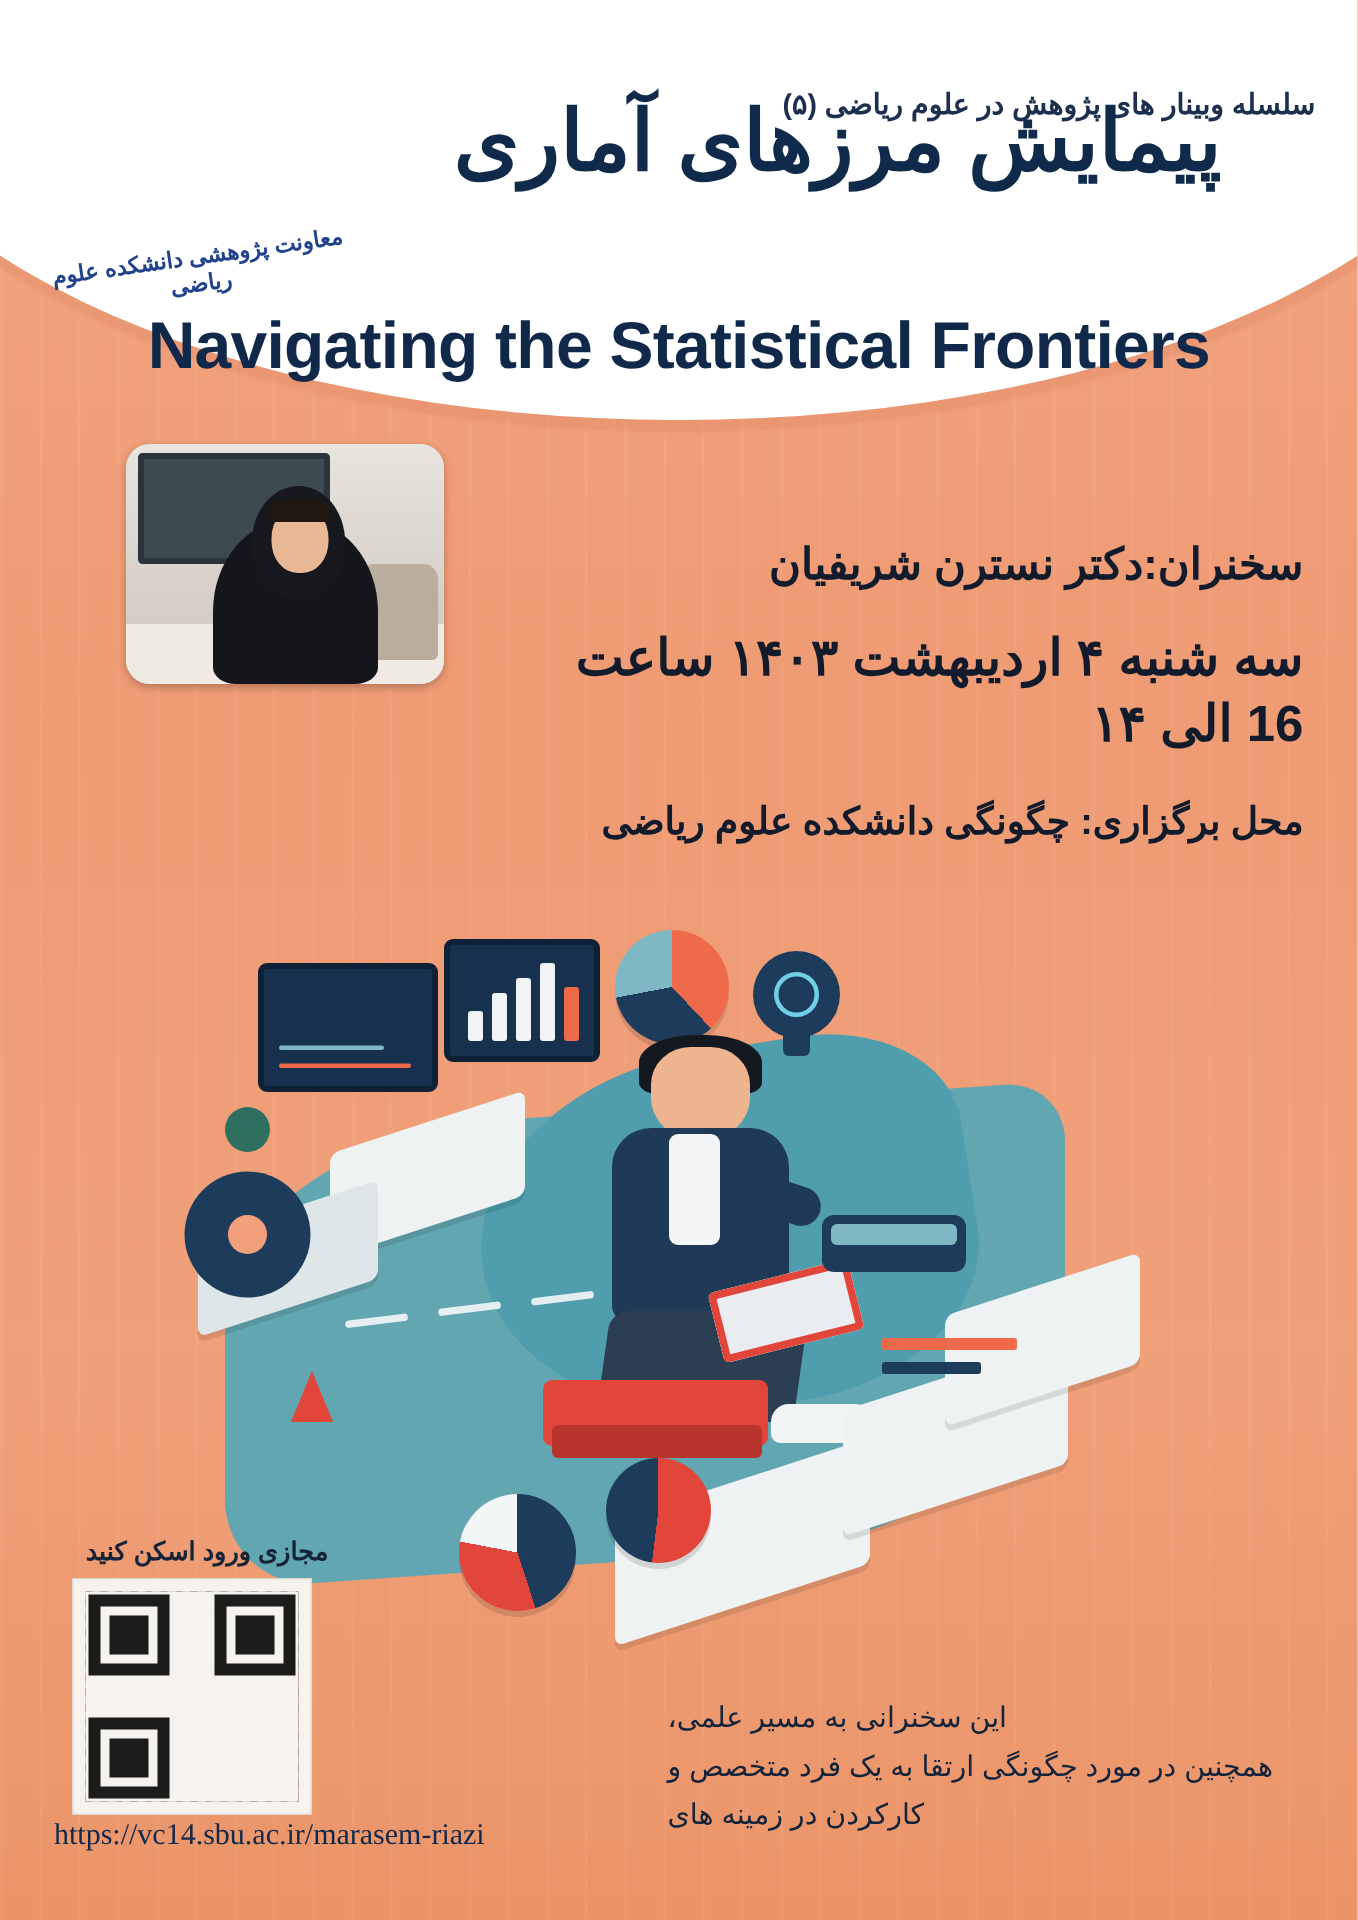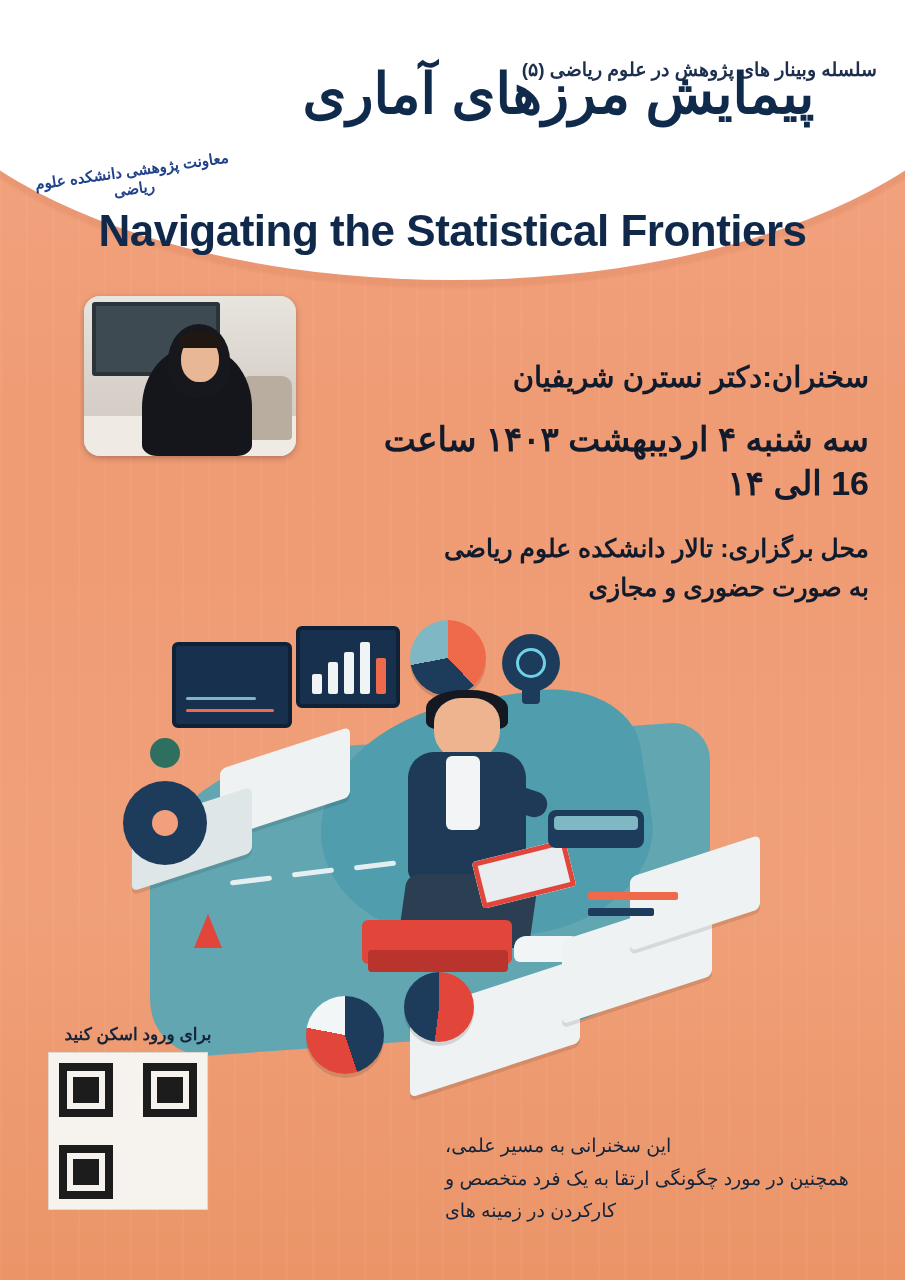--- a/index.html
+++ b/index.html
@@ -536,22 +536,21 @@
     <div class="chair"></div>
     <div class="body"></div>
     <div class="hijab"></div>
     <div class="face"></div>
     <div class="hair"></div>
   </div>
 
   <div class="info">
     <div class="speaker">سخنران:دکتر نسترن شریفیان</div>
     <div class="datetime">سه شنبه ۴ اردیبهشت ۱۴۰۳ ساعت 16 الی ۱۴</div>
-    <div class="venue">محل برگزاری: تالار دانشکده علوم ریاضی</div>
-    <div class="venue" style="margin-top:2px">به صورت حضوری و مجازی</div>
+    <div class="venue">محل برگزاری: چگونگی دانشکده علوم ریاضی</div>
   </div>
 
   <div class="illu">
     <div class="road"></div>
     <div class="road2"></div>
 
     <div class="dash" style="left:120px; top:258px; width:42px; transform:rotate(-7deg);"></div>
     <div class="dash" style="left:182px; top:250px; width:42px; transform:rotate(-7deg);"></div>
     <div class="dash" style="left:244px; top:243px; width:42px; transform:rotate(-7deg);"></div>
     <div class="dash" style="left:306px; top:236px; width:42px; transform:rotate(-7deg);"></div>
@@ -596,33 +595,34 @@
 
     <div class="mat" style="left:300px; top:366px; width:170px; height:84px;"></div>
     <div class="pie" style="left:196px; top:376px; width:78px; height:78px; background:conic-gradient(#1d3c5c 0 45%, #e2453a 45% 78%, #f3f6f7 78% 100%);"></div>
     <div class="pie" style="left:294px; top:352px; width:70px; height:70px; background:conic-gradient(#e2453a 0 52%, #1d3c5c 52% 100%);"></div>
     <div class="mat" style="left:452px; top:296px; width:150px; height:84px;"></div>
     <div class="mat" style="left:520px; top:236px; width:130px; height:74px;"></div>
     <div class="bar acc" style="left:478px; top:272px; width:90px; height:8px;"></div>
     <div class="bar" style="left:478px; top:288px; width:66px; height:8px; background:#1d3c5c;"></div>
   </div>
 
-  <div class="qr-label">برای ورود اسکن کنید</div>
+  <div class="qr-label">مجازی ورود اسکن کنید</div>
   <div class="qr">
     <div class="grid">
       <span class="eye tl">
           <i></i>
         </span>
       <span class="eye tr">
           <i></i>
         </span>
       <span class="eye bl">
           <i></i>
         </span>
     </div>
   </div>
+  <div class="url">https://vc14.sbu.ac.ir/marasem-riazi</div>
 
   <div class="abstract">
     <div>این سخنرانی به مسیر علمی،</div>
     <div>همچنین در مورد چگونگی ارتقا به یک فرد متخصص و کارکردن در زمینه های</div>
   </div>
 
 </div>
 
 </body></html>

